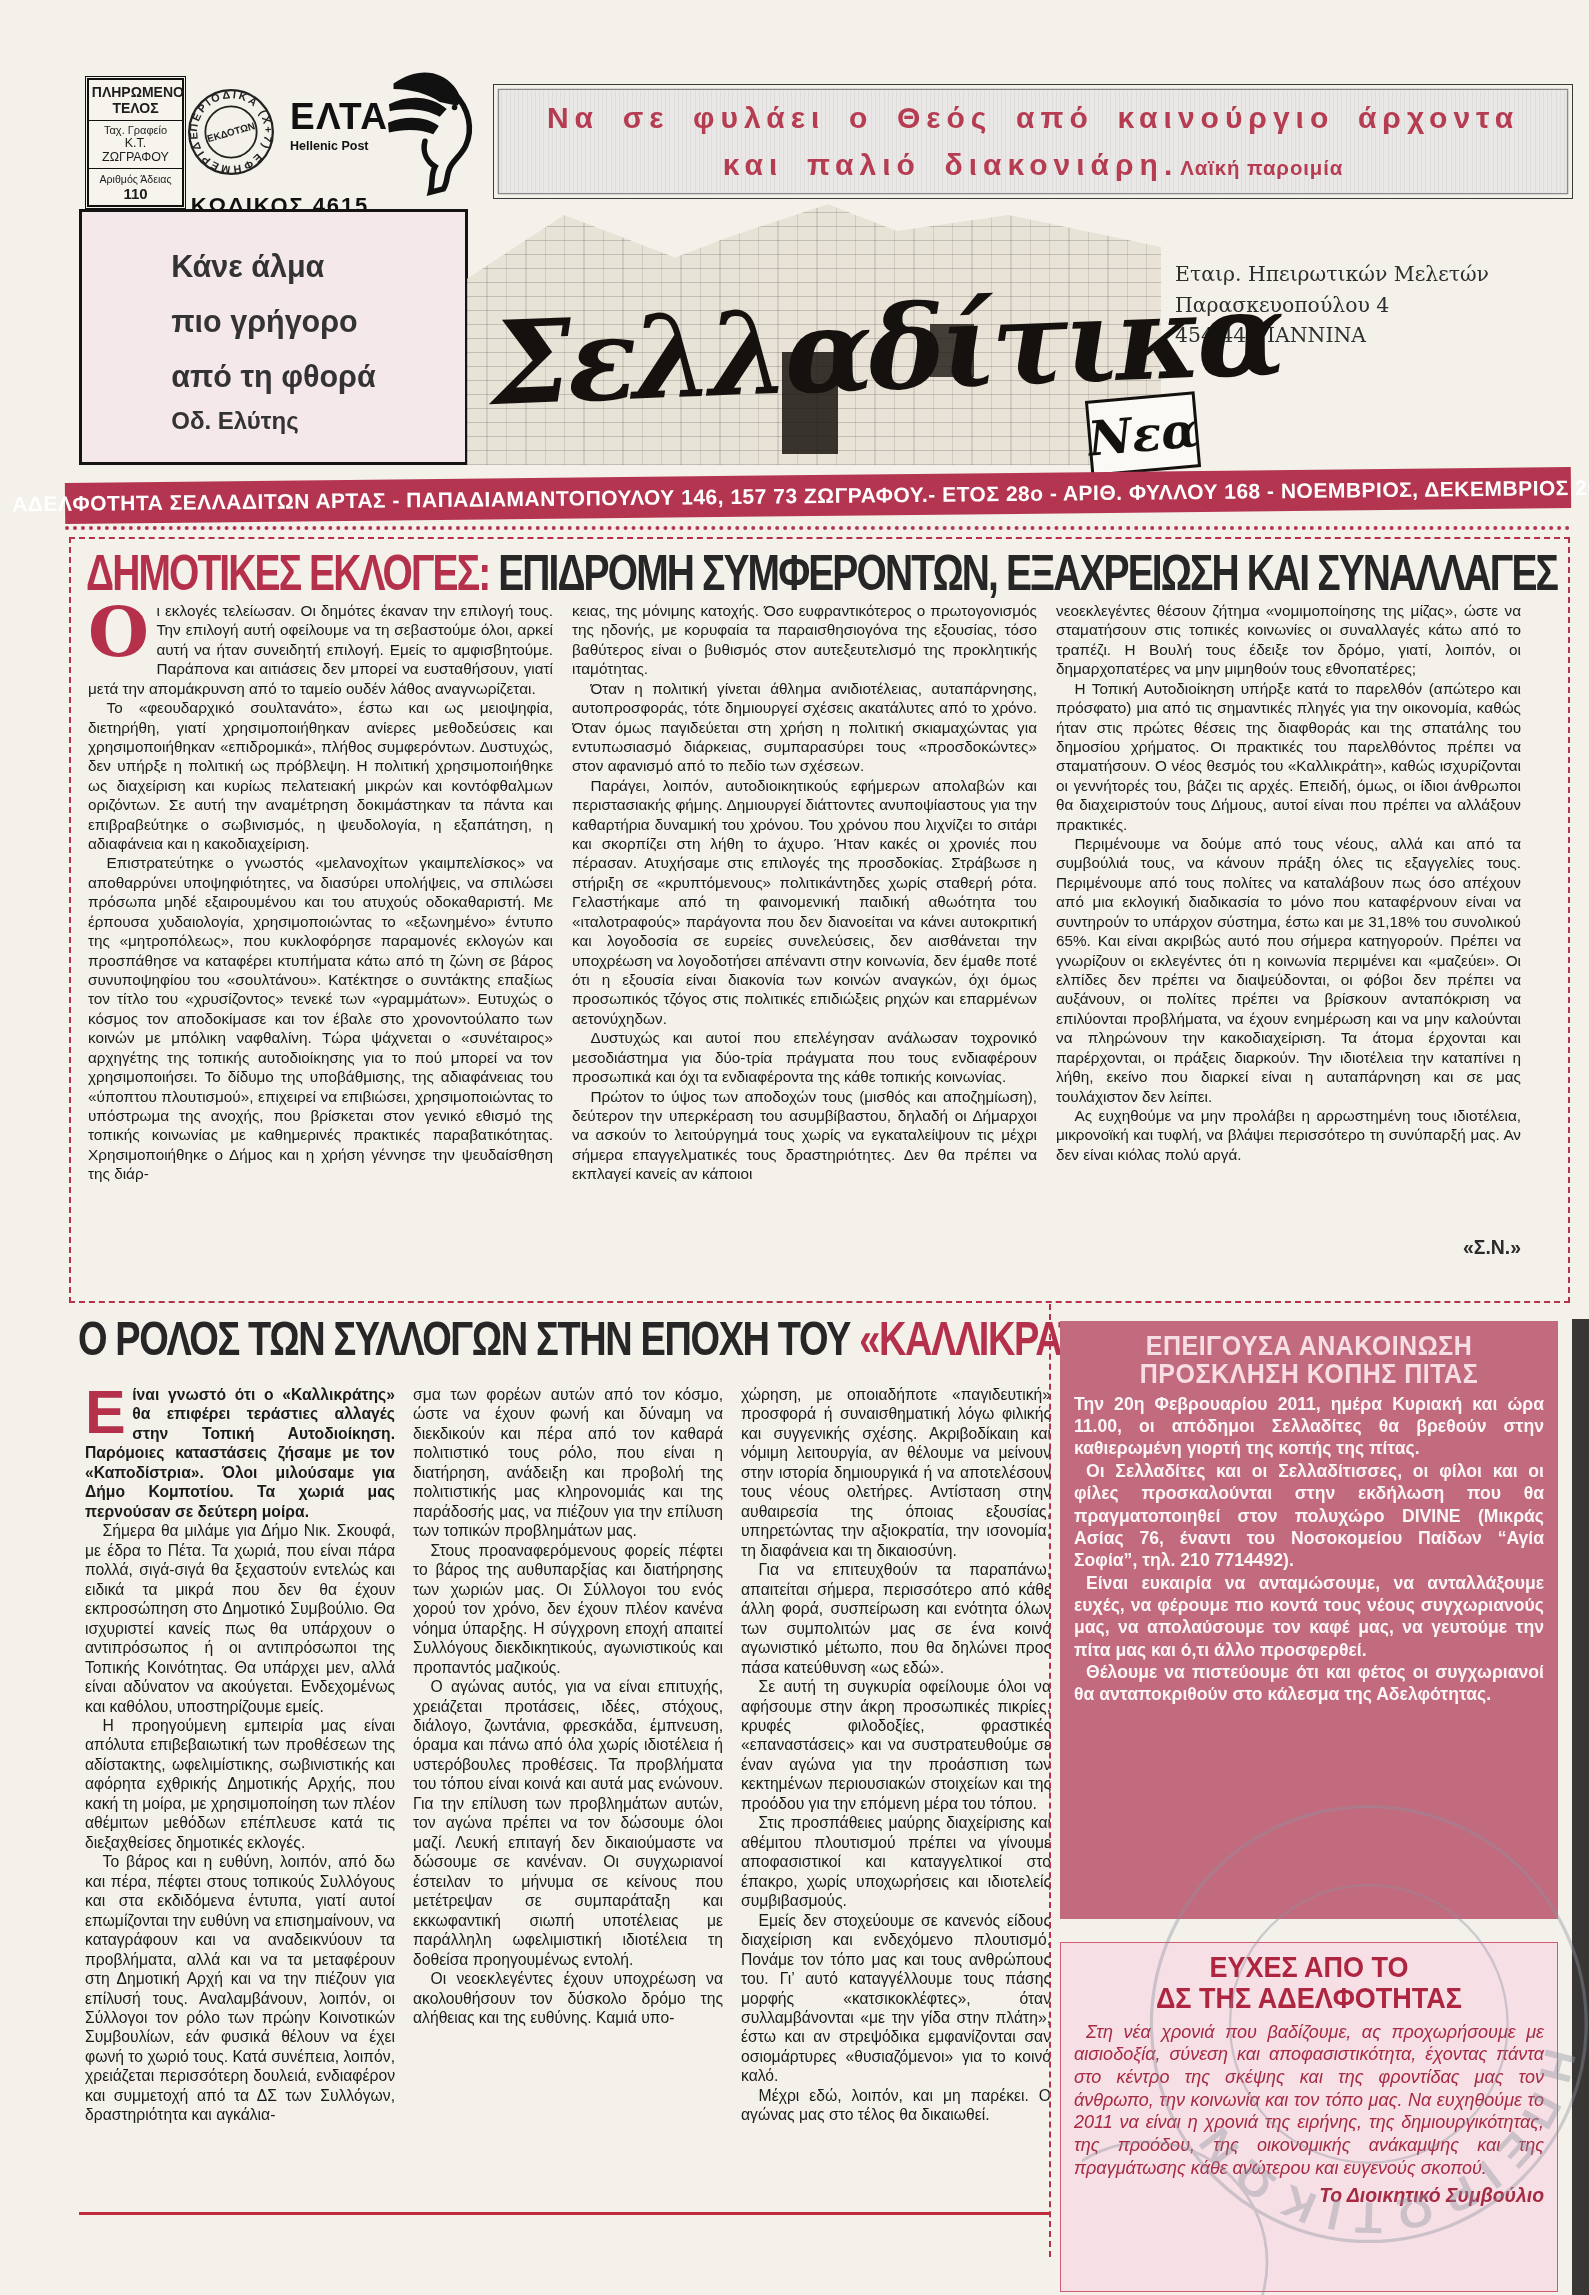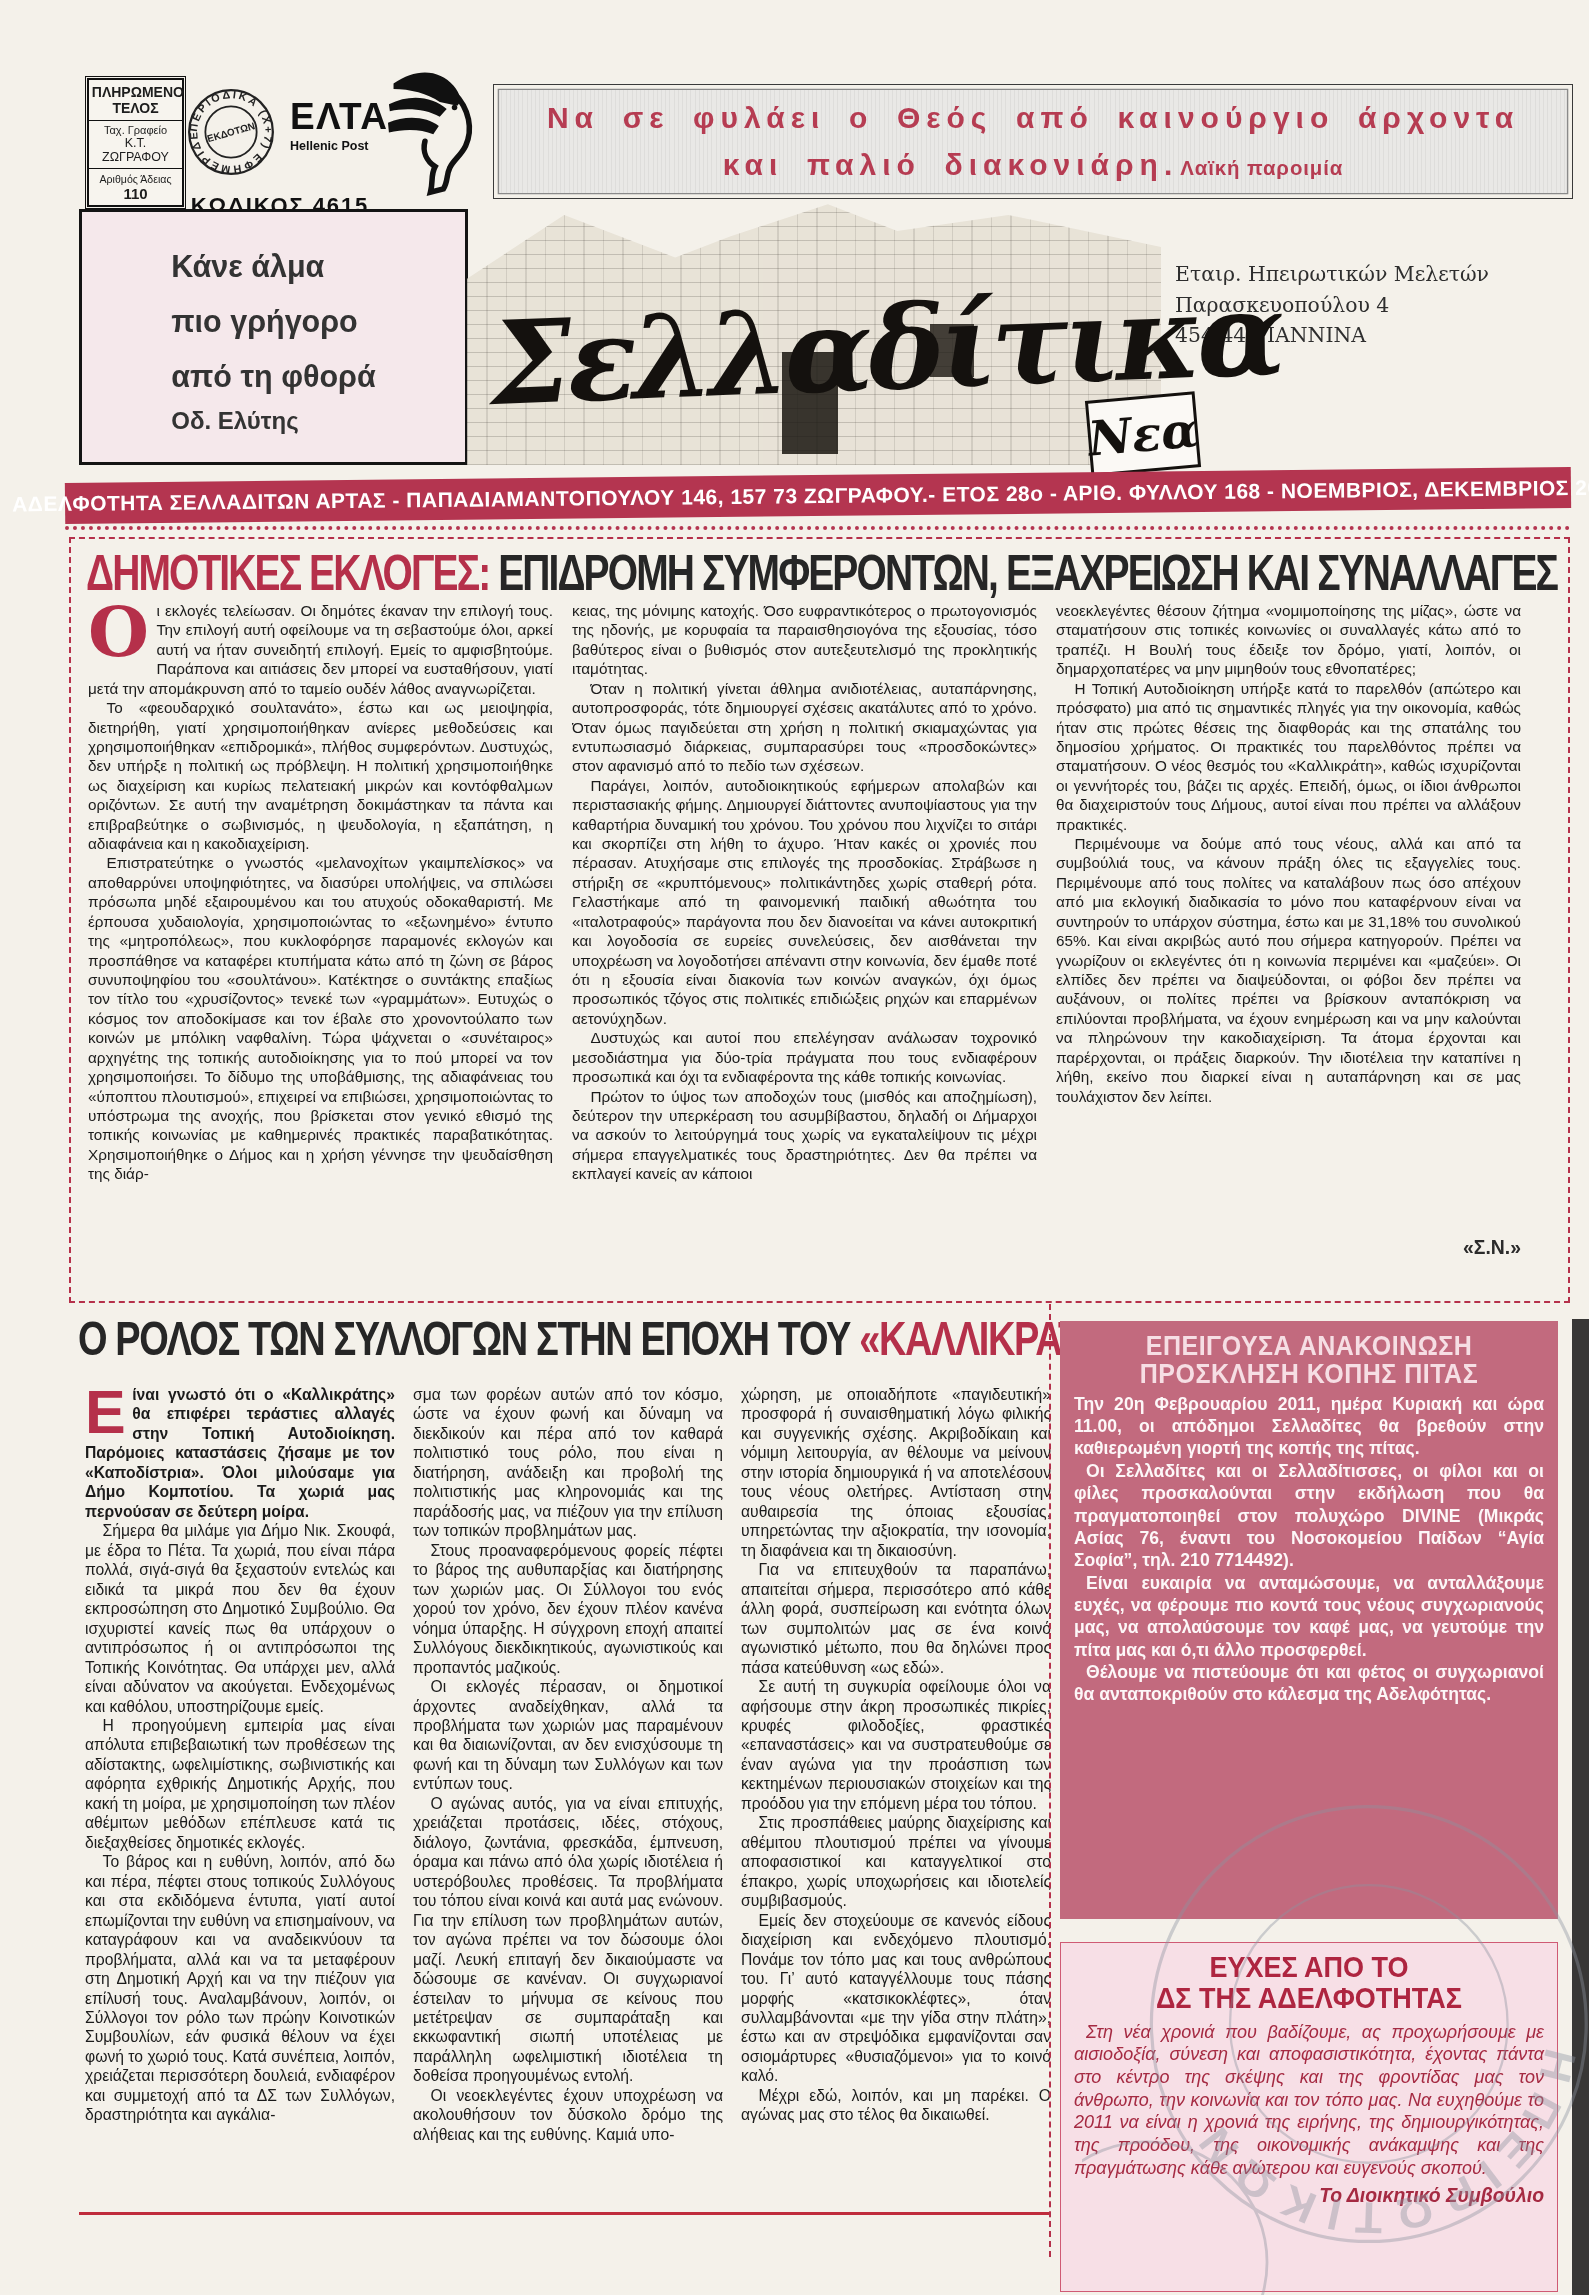--- a/index.html
+++ b/index.html
@@ -200,36 +200,36 @@
       <p>κειας, της μόνιμης κατοχής. Όσο ευφραντικότερος ο πρωτογονισμός της ηδονής, με κορυφαία τα παραισθησιογόνα της εξουσίας, τόσο βαθύτερος είναι ο βυθισμός στον αυτεξευτελισμό της προκλητικής ιταμότητας.</p>
       <p>Όταν η πολιτική γίνεται άθλημα ανιδιοτέλειας, αυταπάρνησης, αυτοπροσφοράς, τότε δημιουργεί σχέσεις ακατάλυτες από το χρόνο. Όταν όμως παγιδεύεται στη χρήση η πολιτική σκιαμαχώντας για εντυπωσιασμό διάρκειας, συμπαρασύρει τους «προσδοκώντες» στον αφανισμό από το πεδίο των σχέσεων.</p>
       <p>Παράγει, λοιπόν, αυτοδιοικητικούς εφήμερων απολαβών και περιστασιακής φήμης. Δημιουργεί διάττοντες ανυποψίαστους για την καθαρτήρια δυναμική του χρόνου. Του χρόνου που λιχνίζει το σιτάρι και σκορπίζει στη λήθη το άχυρο. Ήταν κακές οι χρονιές που πέρασαν. Ατυχήσαμε στις επιλογές της προσδοκίας. Στράβωσε η στήριξη σε «κρυπτόμενους» πολιτικάντηδες χωρίς σταθερή ρότα. Γελαστήκαμε από τη φαινομενική παιδική αθωότητα του «ιταλοτραφούς» παράγοντα που δεν διανοείται να κάνει αυτοκριτική και λογοδοσία σε ευρείες συνελεύσεις, δεν αισθάνεται την υποχρέωση να λογοδοτήσει απέναντι στην κοινωνία, δεν έμαθε ποτέ ότι η εξουσία είναι διακονία των κοινών αναγκών, όχι όμως προσωπικός τζόγος στις πολιτικές επιδιώξεις ρηχών και επαρμένων αετονύχηδων.</p>
       <p>Δυστυχώς και αυτοί που επελέγησαν ανάλωσαν τοχρονικό μεσοδιάστημα για δύο-τρία πράγματα που τους ενδιαφέρουν προσωπικά και όχι τα ενδιαφέροντα της κάθε τοπικής κοινωνίας.</p>
       <p>Πρώτον το ύψος των αποδοχών τους (μισθός και αποζημίωση), δεύτερον την υπερκέραση του ασυμβίβαστου, δηλαδή οι Δήμαρχοι να ασκούν το λειτούργημά τους χωρίς να εγκαταλείψουν τις μέχρι σήμερα επαγγελματικές τους δραστηριότητες. Δεν θα πρέπει να εκπλαγεί κανείς αν κάποιοι</p>
     </div>
   <div class="abs newsCol colC">
       <p>νεοεκλεγέντες θέσουν ζήτημα «νομιμοποίησης της μίζας», ώστε να σταματήσουν στις τοπικές κοινωνίες οι συναλλαγές κάτω από το τραπέζι. Η Βουλή τους έδειξε τον δρόμο, γιατί, λοιπόν, οι δημαρχοπατέρες να μην μιμηθούν τους εθνοπατέρες;</p>
       <p>Η Τοπική Αυτοδιοίκηση υπήρξε κατά το παρελθόν (απώτερο και πρόσφατο) μια από τις σημαντικές πληγές για την οικονομία, καθώς ήταν στις πρώτες θέσεις της διαφθοράς και της σπατάλης του δημοσίου χρήματος. Οι πρακτικές του παρελθόντος πρέπει να σταματήσουν. Ο νέος θεσμός του «Καλλικράτη», καθώς ισχυρίζονται οι γεννήτορές του, βάζει τις αρχές. Επειδή, όμως, οι ίδιοι άνθρωποι θα διαχειριστούν τους Δήμους, αυτοί είναι που πρέπει να αλλάξουν πρακτικές.</p>
       <p>Περιμένουμε να δούμε από τους νέους, αλλά και από τα συμβούλιά τους, να κάνουν πράξη όλες τις εξαγγελίες τους. Περιμένουμε από τους πολίτες να καταλάβουν πως όσο απέχουν από μια εκλογική διαδικασία το μόνο που καταφέρνουν είναι να συντηρούν το υπάρχον σύστημα, έστω και με 31,18% του συνολικού 65%. Και είναι ακριβώς αυτό που σήμερα κατηγορούν. Πρέπει να γνωρίζουν οι εκλεγέντες ότι η κοινωνία περιμένει και «μαζεύει». Οι ελπίδες δεν πρέπει να διαψεύδονται, οι φόβοι δεν πρέπει να αυξάνουν, οι πολίτες πρέπει να βρίσκουν ανταπόκριση να επιλύονται προβλήματα, να έχουν ενημέρωση και να μην καλούνται να πληρώνουν την κακοδιαχείριση. Τα άτομα έρχονται και παρέρχονται, οι πράξεις διαρκούν. Την ιδιοτέλεια την καταπίνει η λήθη, εκείνο που διαρκεί είναι η αυταπάρνηση και σε μας τουλάχιστον δεν λείπει.</p>
+      <p>Ας ευχηθούμε να μην προλάβει η αρρωστημένη τους ιδιοτέλεια, μικρονοϊκή και τυφλή, να βλάψει περισσότερο τη συνύπαρξή μας. Αν δεν είναι κιόλας πολύ αργά.</p>
     </div>
   <div class="abs signature">«Σ.Ν.»</div>
 
   <div class="abs headline2">
     <span>Ο ΡΟΛΟΣ ΤΩΝ ΣΥΛΛΟΓΩΝ ΣΤΗΝ ΕΠΟΧΗ ΤΟΥ </span><span class="red">«ΚΑΛΛΙΚΡΑΤΗ»</span>
   </div>
   <div class="abs a2col a2colA" data-dropcap="a2">
       <p>Είναι γνωστό ότι ο «Καλλικράτης» θα επιφέρει τεράστιες αλλαγές στην Τοπική Αυτοδιοίκηση. Παρόμοιες καταστάσεις ζήσαμε με τον «Καποδίστρια». Όλοι μιλούσαμε για Δήμο Κομποτίου. Τα χωριά μας περνούσαν σε δεύτερη μοίρα.</p>
       <p>Σήμερα θα μιλάμε για Δήμο Νικ. Σκουφά, με έδρα το Πέτα. Τα χωριά, που είναι πάρα πολλά, σιγά-σιγά θα ξεχαστούν εντελώς και ειδικά τα μικρά που δεν θα έχουν εκπροσώπηση στο Δημοτικό Συμβούλιο. Θα ισχυριστεί κανείς πως θα υπάρχουν ο αντιπρόσωπος ή οι αντιπρόσωποι της Τοπικής Κοινότητας. Θα υπάρχει μεν, αλλά είναι αδύνατον να ακούγεται. Ενδεχομένως και καθόλου, υποστηρίζουμε εμείς.</p>
       <p>Η προηγούμενη εμπειρία μας είναι απόλυτα επιβεβαιωτική των προθέσεων της αδίστακτης, ωφελιμίστικης, σωβινιστικής και αφόρητα εχθρικής Δημοτικής Αρχής, που κακή τη μοίρα, με χρησιμοποίηση των πλέον αθέμιτων μεθόδων επέπλευσε κατά τις διεξαχθείσες δημοτικές εκλογές.</p>
       <p>Το βάρος και η ευθύνη, λοιπόν, από δω και πέρα, πέφτει στους τοπικούς Συλλόγους και στα εκδιδόμενα έντυπα, γιατί αυτοί επωμίζονται την ευθύνη να επισημαίνουν, να καταγράφουν και να αναδεικνύουν τα προβλήματα, αλλά και να τα μεταφέρουν στη Δημοτική Αρχή και να την πιέζουν για επίλυσή τους. Αναλαμβάνουν, λοιπόν, οι Σύλλογοι τον ρόλο των πρώην Κοινοτικών Συμβουλίων, εάν φυσικά θέλουν να έχει φωνή το χωριό τους. Κατά συνέπεια, λοιπόν, χρειάζεται περισσότερη δουλειά, ενδιαφέρον και συμμετοχή από τα ΔΣ των Συλλόγων, δραστηριότητα και αγκάλια-</p>
     </div>
   <div class="abs a2col a2colB">
       <p>σμα των φορέων αυτών από τον κόσμο, ώστε να έχουν φωνή και δύναμη να διεκδικούν και πέρα από τον καθαρά πολιτιστικό τους ρόλο, που είναι η διατήρηση, ανάδειξη και προβολή της πολιτιστικής μας κληρονομιάς και της παράδοσής μας, να πιέζουν για την επίλυση των τοπικών προβλημάτων μας.</p>
       <p>Στους προαναφερόμενους φορείς πέφτει το βάρος της αυθυπαρξίας και διατήρησης των χωριών μας. Οι Σύλλογοι του ενός χορού τον χρόνο, δεν έχουν πλέον κανένα νόημα ύπαρξης. Η σύγχρονη εποχή απαιτεί Συλλόγους διεκδικητικούς, αγωνιστικούς και προπαντός μαζικούς.</p>
-      <p>Οι εκλογές πέρασαν, οι δημοτικοί άρχοντες αναδείχθηκαν, αλλά τα προβλήματα των χωριών μας παραμένουν και θα διαιωνίζονται, αν δεν ενισχύσουμε τη φωνή και τη δύναμη των Συλλόγων και των εντύπων τους.</p>
       <p>Ο αγώνας αυτός, για να είναι επιτυχής, χρειάζεται προτάσεις, ιδέες, στόχους, διάλογο, ζωντάνια, φρεσκάδα, έμπνευση, όραμα και πάνω από όλα χωρίς ιδιοτέλεια ή υστερόβουλες προθέσεις. Τα προβλήματα του τόπου είναι κοινά και αυτά μας ενώνουν. Για την επίλυση των προβλημάτων αυτών, τον αγώνα πρέπει να τον δώσουμε όλοι μαζί. Λευκή επιταγή δεν δικαιούμαστε να δώσουμε σε κανέναν. Οι συγχωριανοί έστειλαν το μήνυμα σε κείνους που μετέτρεψαν σε συμπαράταξη και εκκωφαντική σιωπή υποτέλειας με παράλληλη ωφελιμιστική ιδιοτέλεια τη δοθείσα προηγουμένως εντολή.</p>
       <p>Οι νεοεκλεγέντες έχουν υποχρέωση να ακολουθήσουν τον δύσκολο δρόμο της αλήθειας και της ευθύνης. Καμιά υπο-</p>
     </div>
   <div class="abs a2col a2colC">
       <p>χώρηση, με οποιαδήποτε «παγιδευτική» προσφορά ή συναισθηματική λόγω φιλικής και συγγενικής σχέσης. Ακριβοδίκαιη και νόμιμη λειτουργία, αν θέλουμε να μείνουν στην ιστορία δημιουργικά ή να αποτελέσουν τους νέους ολετήρες. Αντίσταση στην αυθαιρεσία της όποιας εξουσίας, υπηρετώντας την αξιοκρατία, την ισονομία, τη διαφάνεια και τη δικαιοσύνη.</p>
       <p>Για να επιτευχθούν τα παραπάνω, απαιτείται σήμερα, περισσότερο από κάθε άλλη φορά, συσπείρωση και ενότητα όλων των συμπολιτών μας σε ένα κοινό αγωνιστικό μέτωπο, που θα δηλώνει προς πάσα κατεύθυνση «ως εδώ».</p>
       <p>Σε αυτή τη συγκυρία οφείλουμε όλοι να αφήσουμε στην άκρη προσωπικές πικρίες, κρυφές φιλοδοξίες, φραστικές «επαναστάσεις» και να συστρατευθούμε σε έναν αγώνα για την προάσπιση των κεκτημένων περιουσιακών στοιχείων και της προόδου για την επόμενη μέρα του τόπου.</p>
       <p>Στις προσπάθειες μαύρης διαχείρισης και αθέμιτου πλουτισμού πρέπει να γίνουμε αποφασιστικοί και καταγγελτικοί στο έπακρο, χωρίς υποχωρήσεις και ιδιοτελείς συμβιβασμούς.</p>
       <p>Εμείς δεν στοχεύουμε σε κανενός είδους διαχείριση και ενδεχόμενο πλουτισμό. Πονάμε τον τόπο μας και τους ανθρώπους του. Γι’ αυτό καταγγέλλουμε τους πάσης μορφής «κατσικοκλέφτες», όταν συλλαμβάνονται «με την γίδα στην πλάτη», έστω και αν στρεψόδικα εμφανίζονται σαν οσιομάρτυρες «θυσιαζόμενοι» για το κοινό καλό.</p>
       <p>Μέχρι εδώ, λοιπόν, και μη παρέκει. Ο αγώνας μας στο τέλος θα δικαιωθεί.</p>

